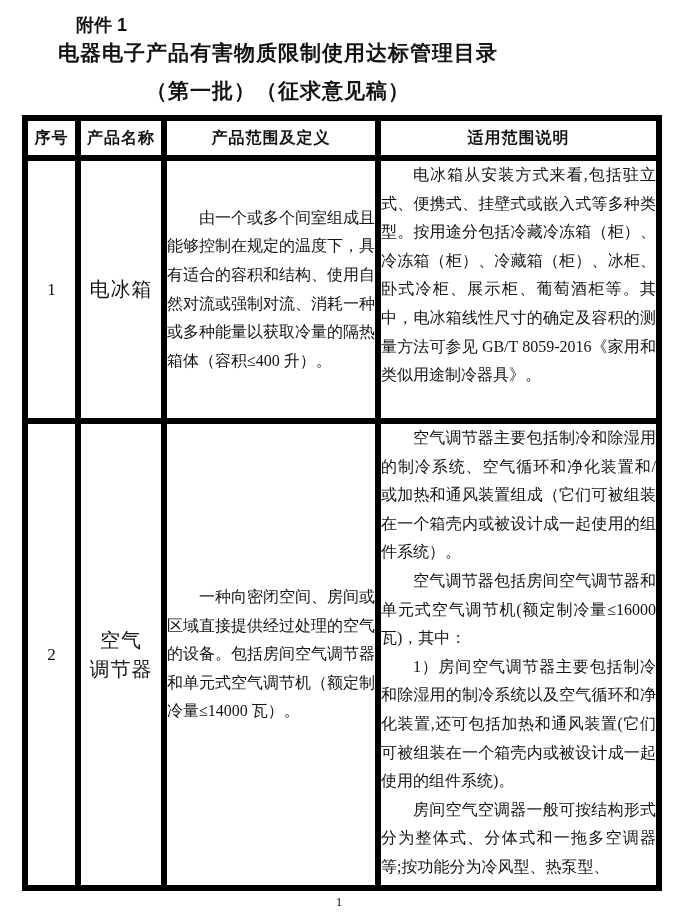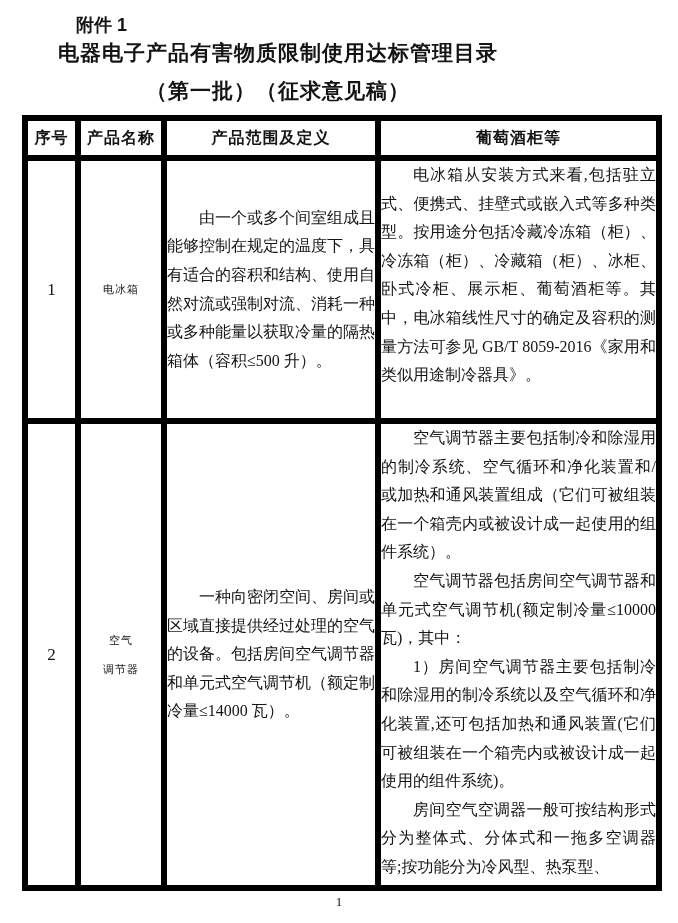--- a/index.html
+++ b/index.html
@@ -64,21 +64,21 @@
     letter-spacing: 1px;
   }
   td.cell-no {
     text-align: center;
     vertical-align: middle;
     font-size: 17px;
   }
   td.cell-name {
     text-align: center;
     vertical-align: middle;
-    font-size: 11px;
+    font-size: 20px;
     line-height: 29px;
     white-space: pre-line;
     letter-spacing: 1px;
   }
   td.cell-def {
     vertical-align: middle;
     padding: 2px 7px;
   }
   td.cell-scope {
     vertical-align: top;
@@ -120,44 +120,44 @@
       <col style="width:53px">
       <col style="width:86px">
       <col style="width:214px">
       <col style="width:281px">
     </colgroup>
     <thead>
       <tr>
         <th>序号</th>
         <th>产品名称</th>
         <th>产品范围及定义</th>
-        <th>葡萄酒柜等</th>
+        <th>适用范围说明</th>
       </tr>
     </thead>
     <tbody>
       <tr class="row-1">
         <td class="cell-no">1</td>
         <td class="cell-name">电冰箱</td>
         <td class="cell-def">
-          <p class="para">由一个或多个间室组成且能够控制在规定的温度下，具有适合的容积和结构、使用自然对流或强制对流、消耗一种或多种能量以获取冷量的隔热箱体（容积≤500 升）。</p>
+          <p class="para">由一个或多个间室组成且能够控制在规定的温度下，具有适合的容积和结构、使用自然对流或强制对流、消耗一种或多种能量以获取冷量的隔热箱体（容积≤400 升）。</p>
         </td>
         <td class="cell-scope">
           <p class="para">电冰箱从安装方式来看,包括驻立式、便携式、挂壁式或嵌入式等多种类型。按用途分包括冷藏冷冻箱（柜）、冷冻箱（柜）、冷藏箱（柜）、冰柜、卧式冷柜、展示柜、葡萄酒柜等。其中，电冰箱线性尺寸的确定及容积的测量方法可参见 GB/T 8059-2016《家用和类似用途制冷器具》。</p>
         </td>
       </tr>
       <tr class="row-2">
         <td class="cell-no">2</td>
         <td class="cell-name">空气
 调节器</td>
         <td class="cell-def">
           <p class="para">一种向密闭空间、房间或区域直接提供经过处理的空气的设备。包括房间空气调节器和单元式空气调节机（额定制冷量≤14000 瓦）。</p>
         </td>
         <td class="cell-scope">
           <p class="para">空气调节器主要包括制冷和除湿用的制冷系统、空气循环和净化装置和/或加热和通风装置组成（它们可被组装在一个箱壳内或被设计成一起使用的组件系统）。</p>
-          <p class="para">空气调节器包括房间空气调节器和单元式空气调节机(额定制冷量≤10000 瓦)，其中：</p>
+          <p class="para">空气调节器包括房间空气调节器和单元式空气调节机(额定制冷量≤16000 瓦)，其中：</p>
           <p class="para">1）房间空气调节器主要包括制冷和除湿用的制冷系统以及空气循环和净化装置,还可包括加热和通风装置(它们可被组装在一个箱壳内或被设计成一起使用的组件系统)。</p>
           <p class="para">房间空气空调器一般可按结构形式分为整体式、分体式和一拖多空调器等;按功能分为冷风型、热泵型、</p>
         </td>
       </tr>
     </tbody>
   </table>
 
   <div class="page-number">1</div>
 
 </div>

